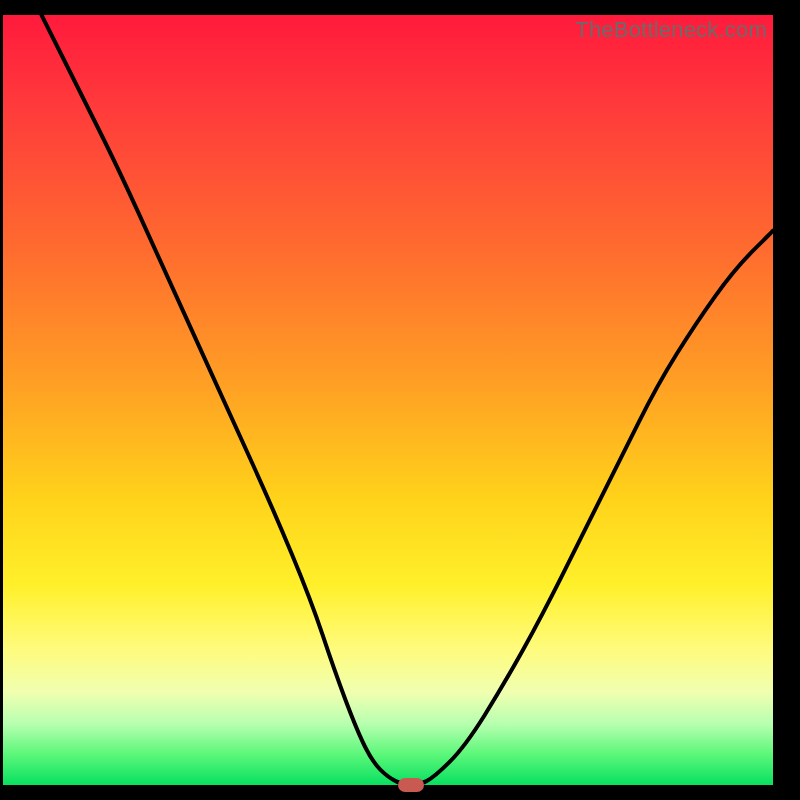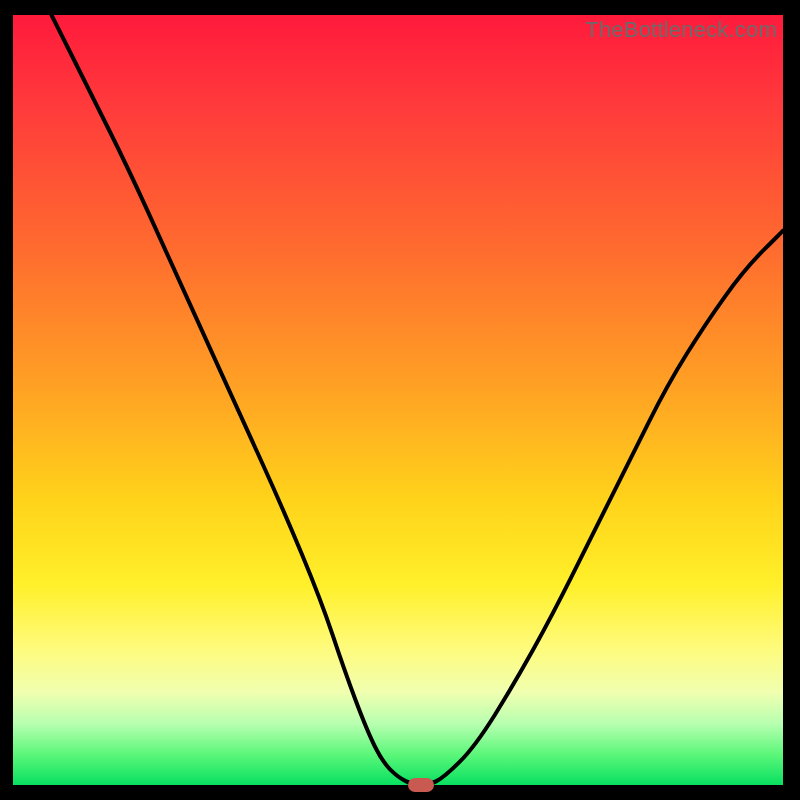--- a/index.html
+++ b/index.html
@@ -12,21 +12,21 @@
     overflow: hidden;
   }
   .stage {
     position: relative;
     width: 800px;
     height: 800px;
     background: #000;
   }
   .plot-area {
     position: absolute;
-    left: 13px;
+    left: 3px;
     top: 15px;
     width: 770px;
     height: 770px;
     
     background: linear-gradient(
       to bottom,
       #ff1a3c 0%,
       #ff3b3b 12%,
       #ff6a2f 30%,
       #ffa024 48%,

